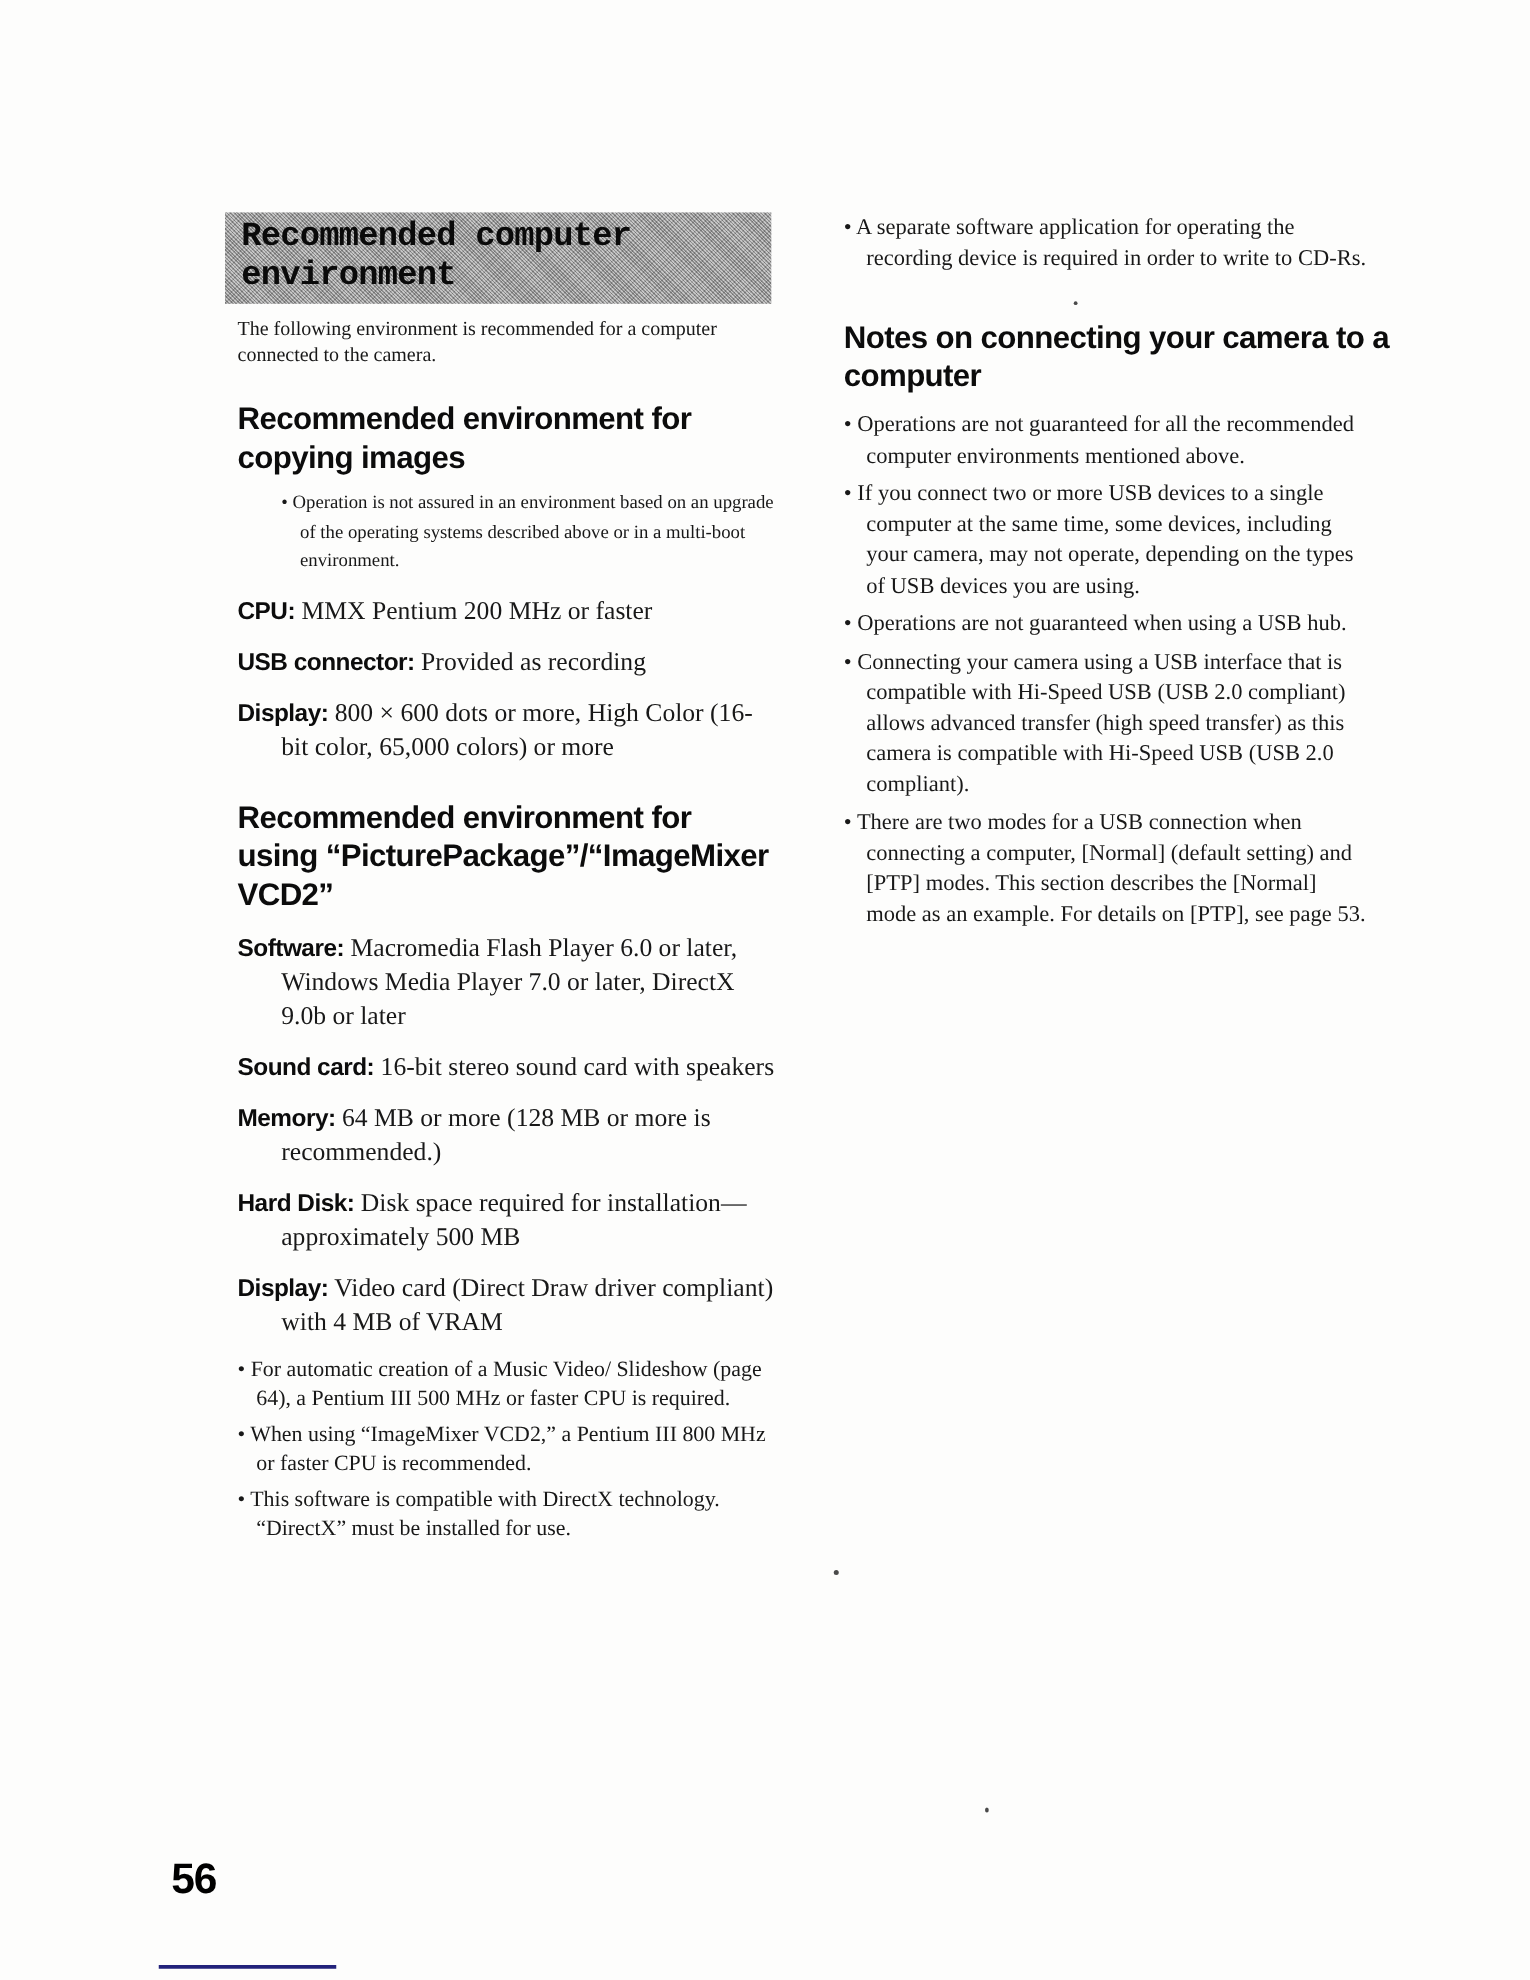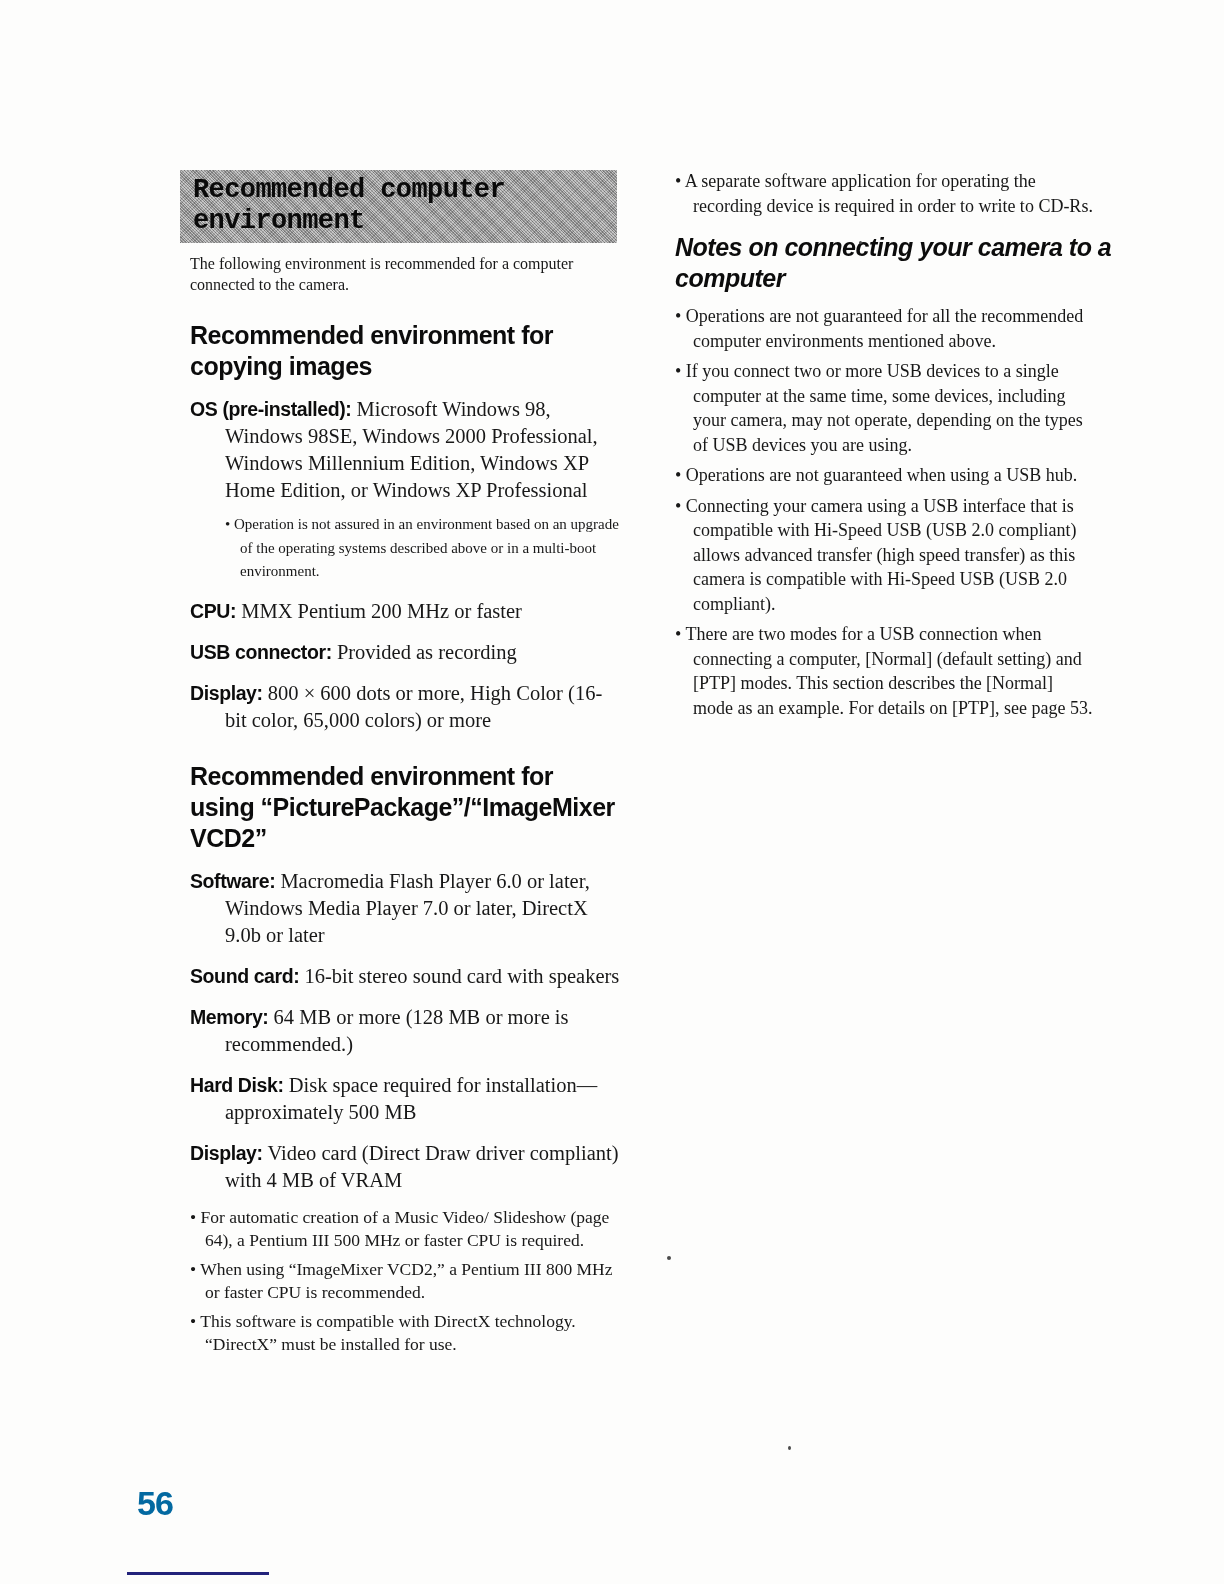--- a/index.html
+++ b/index.html
@@ -45,21 +45,21 @@
     font-family: "Liberation Sans", sans-serif;
     font-weight: 700;
     font-size: 25px;
     line-height: 31px;
     letter-spacing: -0.5px;
     color: #0c0c0c;
     margin: 0;
   }
   .h-copy { margin-top: 25px; max-width: 400px; }
   .h-pp   { margin-top: 27px; max-width: 440px; }
-  .h-notes{ margin-top: 14px; width: 445px; font-style: italic; }
+  .h-notes{ margin-top: 37px; width: 445px; }
 
   
   .intro {
     margin: 10px 0 0 0;
     font-size: 16px;
     line-height: 21px;
     max-width: 425px;
   }
 
   
@@ -117,21 +117,21 @@
 
   
   .page-number {
     position: absolute;
     left: 137px;
     top: 1484px;
     font-family: "Liberation Sans", sans-serif;
     font-weight: 700;
     font-size: 34px;
     letter-spacing: -1px;
-    color: #0369a1;
+    color: #000000;
   }
   .footer-rule {
     position: absolute;
     left: 127px;
     top: 1572px;
     width: 142px;
     height: 3px;
     background: #23237b;
   }
 
@@ -150,24 +150,20 @@
   <div class="col-left">
 
     <div class="banner">
       <span class="banner-title">Recommended computer environment</span>
     </div>
 
     <p class="intro">The following environment is recommended for a computer connected to the camera.</p>
 
     <h2 class="h-sans h-copy">Recommended environment for copying images</h2>
 
-    <div class="def">
-      <span class="term">OS (pre-installed):</span>
-      <span>Microsoft Windows 98, Windows 98SE, Windows 2000 Professional, Windows Millennium Edition, Windows XP Home Edition, or Windows XP Professional</span>
-    </div>
 
     <div class="subnote">
       <span>•</span>
       <span>Operation is not assured in an environment based on an upgrade of the operating systems described above or in a multi-boot environment.</span>
     </div>
 
     <div class="def">
       <span class="term">CPU:</span>
       <span>MMX Pentium 200 MHz or faster</span>
     </div>

